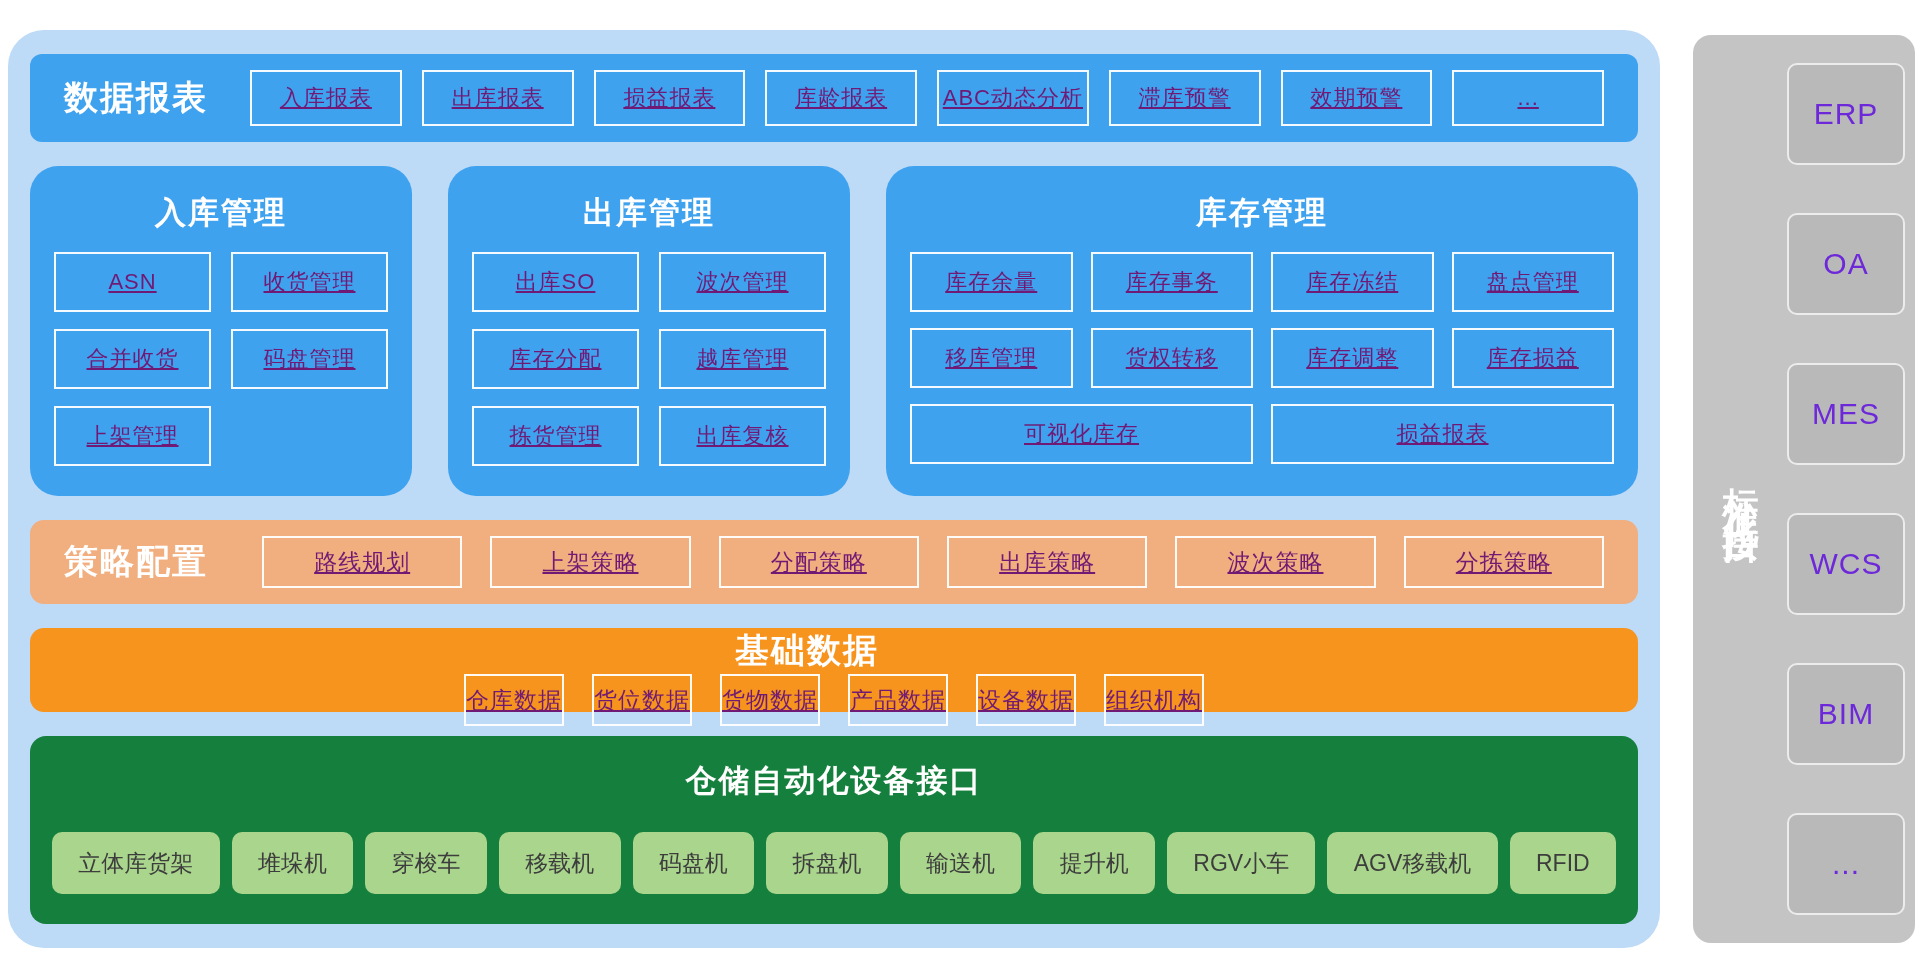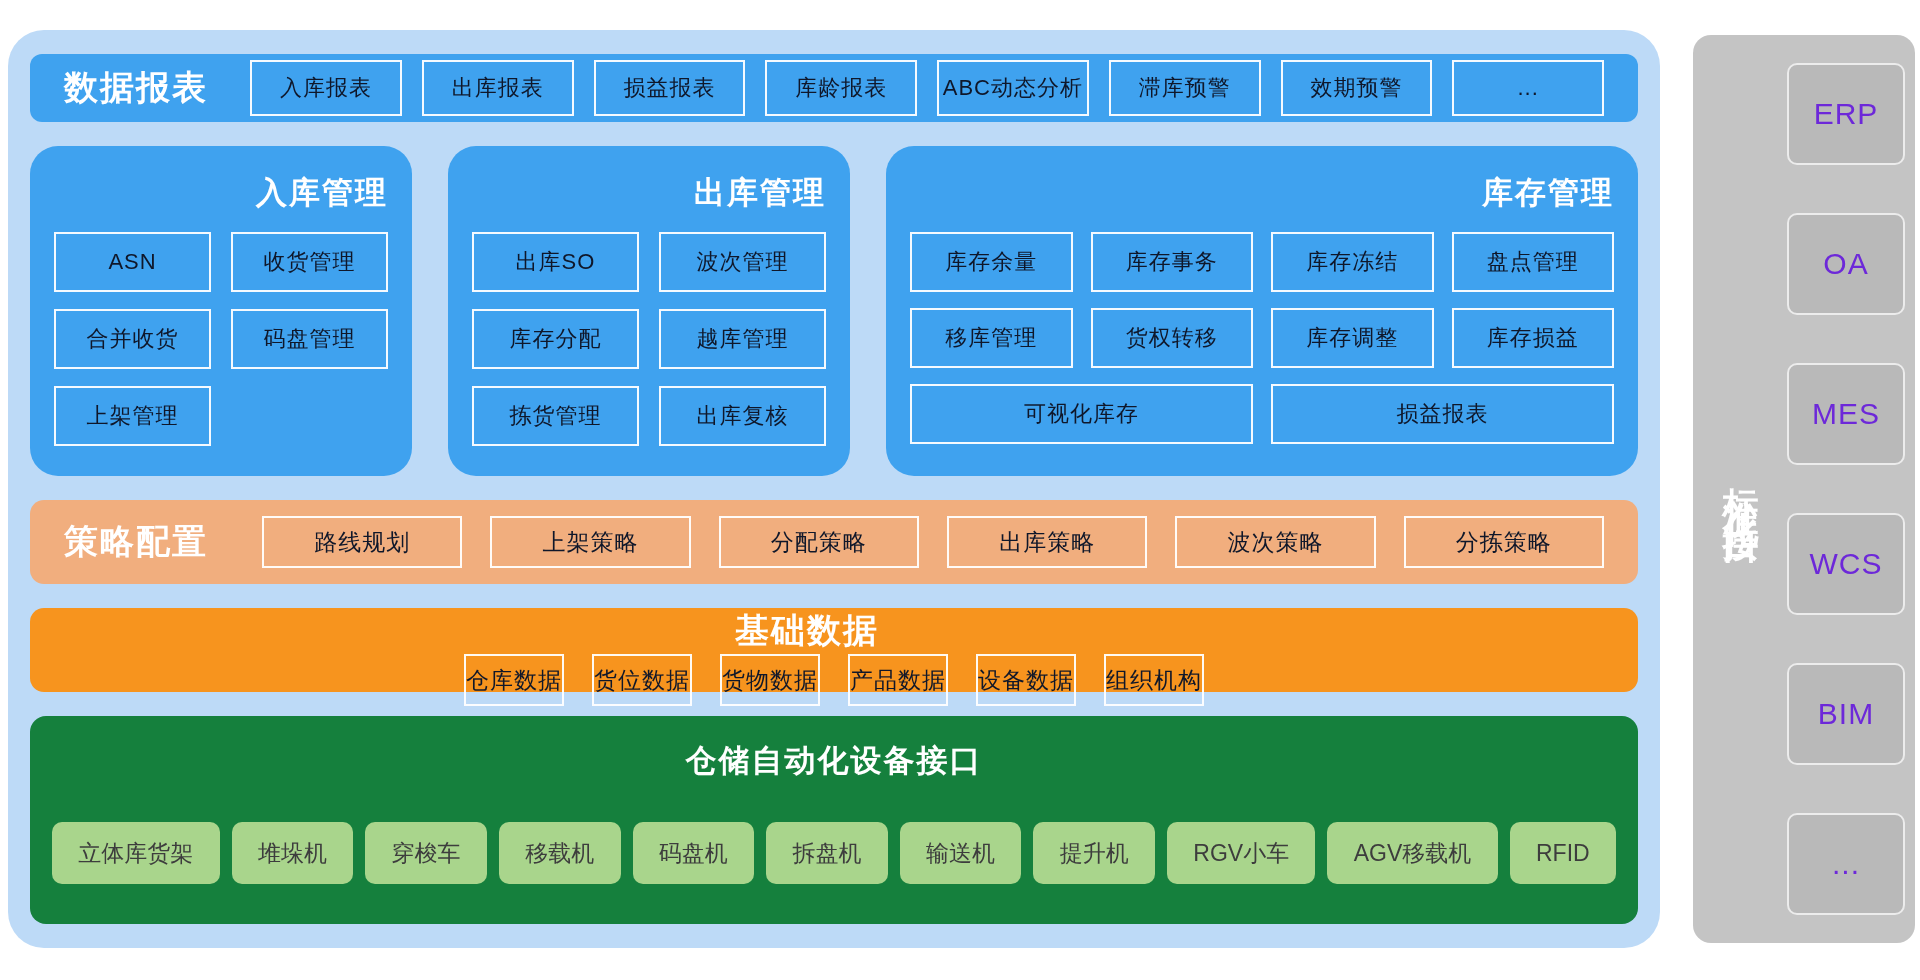--- a/index.html
+++ b/index.html
@@ -14,49 +14,49 @@
     position: absolute; left: 8px; top: 30px;
     width: 1652px; height: 918px;
     background: #BDDAF7; border-radius: 36px;
     padding: 24px 22px;
     display: flex; flex-direction: column; gap: 24px;
   }
 
   
   .chip {
     border: 2px solid rgba(255,255,255,.95);
-    color: #0f172a;
+    color: #701a75;
     display: flex; align-items: center; justify-content: center;
-    font-size: 22px; letter-spacing: 1px; white-space: nowrap;
+    font-size: 22px; letter-spacing: 1px; white-space: nowrap; text-decoration: underline;
   }
 
   
   .report-bar {
-    height: 68px; flex: none;
+    height: 88px; flex: none;
     background: #3FA2EF; border-radius: 12px;
     display: flex; align-items: center;
     padding: 12px 34px;
   }
   .bar-title { font-size: 34px; font-weight: bold; color: #fff; letter-spacing: 2px; flex: none; }
   .report-bar .bar-title { margin-right: 42px; }
   .report-chips { display: flex; gap: 20px; flex: 1; }
   .report-chips .chip { flex: 1; height: 56px; }
 
   
   .panels { display: flex; gap: 36px; height: 330px; flex: none; }
   .panel {
     background: #3FA2EF; border-radius: 28px;
     padding: 16px 24px 20px 24px;
     display: flex; flex-direction: column;
   }
   .panel-inbound  { width: 382px; }
   .panel-outbound { width: 402px; }
   .panel-inventory{ flex: 1; }
   .panel-title {
-    text-align: right; color: #fff; font-weight: bold;
+    text-align: center; color: #fff; font-weight: bold;
     font-size: 31px; letter-spacing: 2px;
     padding: 10px 0 18px 0; flex: none;
   }
   .panel-grid-2 { display: grid; grid-template-columns: 1fr 1fr; gap: 17px 20px; align-content: start; }
   .panel-grid-4 { display: grid; grid-template-columns: repeat(4, 1fr); gap: 16px 18px; align-content: start; }
   .panel .chip { height: 60px; }
   .span2 { grid-column: span 2; }
 
   
   .hbar {

